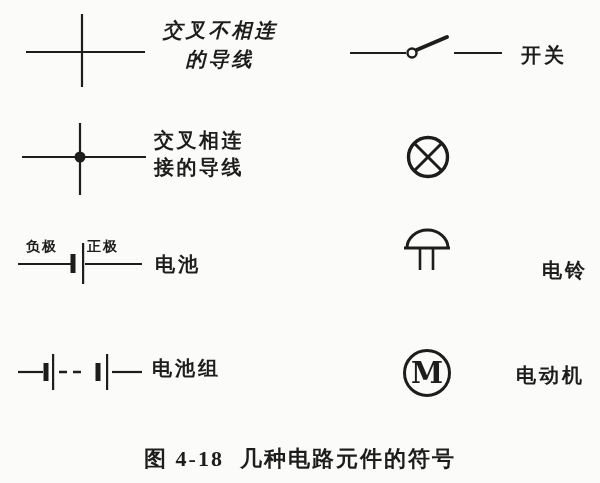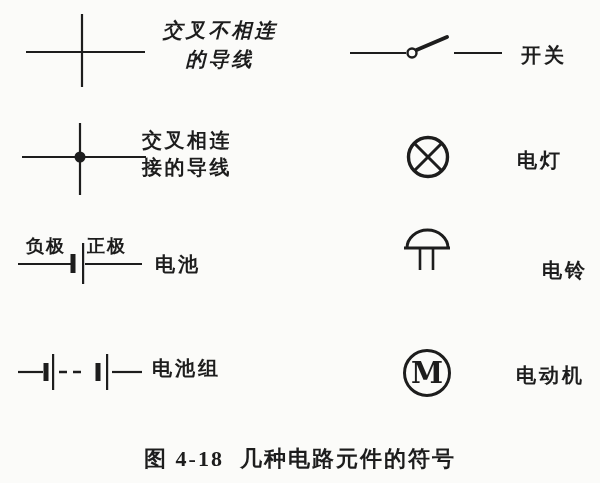--- a/index.html
+++ b/index.html
@@ -11,21 +11,21 @@
     color: var(--ink); background: var(--bg);
   }
   .sym { position:absolute; display:block; }
   .sym line, .sym path, .sym circle { stroke: currentColor; }
   .lbl {
     position:absolute; color:var(--ink);
     font-size:20px; font-weight:600; letter-spacing:3px;
     line-height:29px; white-space:nowrap;
   }
   .lbl.center { text-align:center;font-style:italic; }
-  .lbl.small { font-size:18px; letter-spacing:2px; line-height:20px; }
+  .lbl.small { font-size:14px; letter-spacing:2px; line-height:20px; }
   .caption {
     position:absolute; left:0; top:444px; width:600px;
     text-align:center; font-family:"Liberation Serif", serif;
     font-size:22px; font-weight:600; letter-spacing:2px; color:var(--ink);
     white-space:nowrap;
   }
   .caption .cap-title { margin-left:16px; }
   .motor-letter {
     font-family:"DejaVu Serif","Liberation Serif",serif;
     font-weight:bold; font-size:29px; fill:currentColor; stroke:none;
@@ -43,21 +43,21 @@
   <div class="lbl center" style="left:152px; top:16px; width:136px;">
     <div>交叉不相连</div>
     <div>的导线</div>
   </div>
 
   <svg class="sym" style="left:14px; top:116px;" width="140" height="86" viewBox="0 0 140 86">
     <line x1="66" y1="7" x2="66" y2="79" stroke-width="2.2"></line>
     <line x1="8" y1="41" x2="132" y2="41" stroke-width="2.2"></line>
     <circle cx="66" cy="41" r="5.5" fill="currentColor" stroke-width="0"></circle>
   </svg>
-  <div class="lbl" style="left:142px; top:127px; line-height:27px; letter-spacing:2.5px;">
+  <div class="lbl" style="left:154px; top:127px; line-height:27px; letter-spacing:2.5px;">
     <div>交叉相连</div>
     <div>接的导线</div>
   </div>
 
   <div class="lbl small" style="left:26px; top:236px;">负极</div>
   <div class="lbl small" style="left:87px; top:236px;">正极</div>
   <svg class="sym" style="left:14px; top:238px;" width="135" height="55" viewBox="0 0 135 55">
     <line x1="4" y1="26" x2="57" y2="26" stroke-width="2.2"></line>
     <rect x="56.5" y="16" width="5" height="19" fill="currentColor"></rect>
     <rect x="68" y="5" width="2.2" height="41" fill="currentColor"></rect>
@@ -82,21 +82,20 @@
     <line x1="68.5" y1="22" x2="99" y2="9" stroke-width="4" stroke-linecap="round"></line>
     <line x1="106" y1="25" x2="154" y2="25" stroke-width="2.2"></line>
   </svg>
   <div class="lbl" style="left:521px; top:41px;">开关</div>
 
   <svg class="sym" style="left:404px; top:133px;" width="50" height="50" viewBox="0 0 50 50">
     <circle cx="24" cy="24" r="19.5" fill="none" stroke-width="3.4"></circle>
     <line x1="10.5" y1="10.5" x2="37.5" y2="37.5" stroke-width="3"></line>
     <line x1="37.5" y1="10.5" x2="10.5" y2="37.5" stroke-width="3"></line>
   </svg>
-  <div class="lbl" style="left:517px; top:146px;">电灯</div>
 
   <svg class="sym" style="left:400px; top:225px;" width="58" height="50" viewBox="0 0 58 50">
     <path d="M 7 23 A 20.5 18 0 0 1 48 23" fill="none" stroke-width="3"></path>
     <line x1="4" y1="23" x2="50" y2="23" stroke-width="3"></line>
     <line x1="20" y1="24" x2="20" y2="45" stroke-width="2.6"></line>
     <line x1="33" y1="24" x2="33" y2="45" stroke-width="2.6"></line>
   </svg>
   <div class="lbl" style="left:515px; top:256px;margin-left:27px;">电铃</div>
 
   <svg class="sym" style="left:400px; top:345px;" width="56" height="56" viewBox="0 0 56 56">

